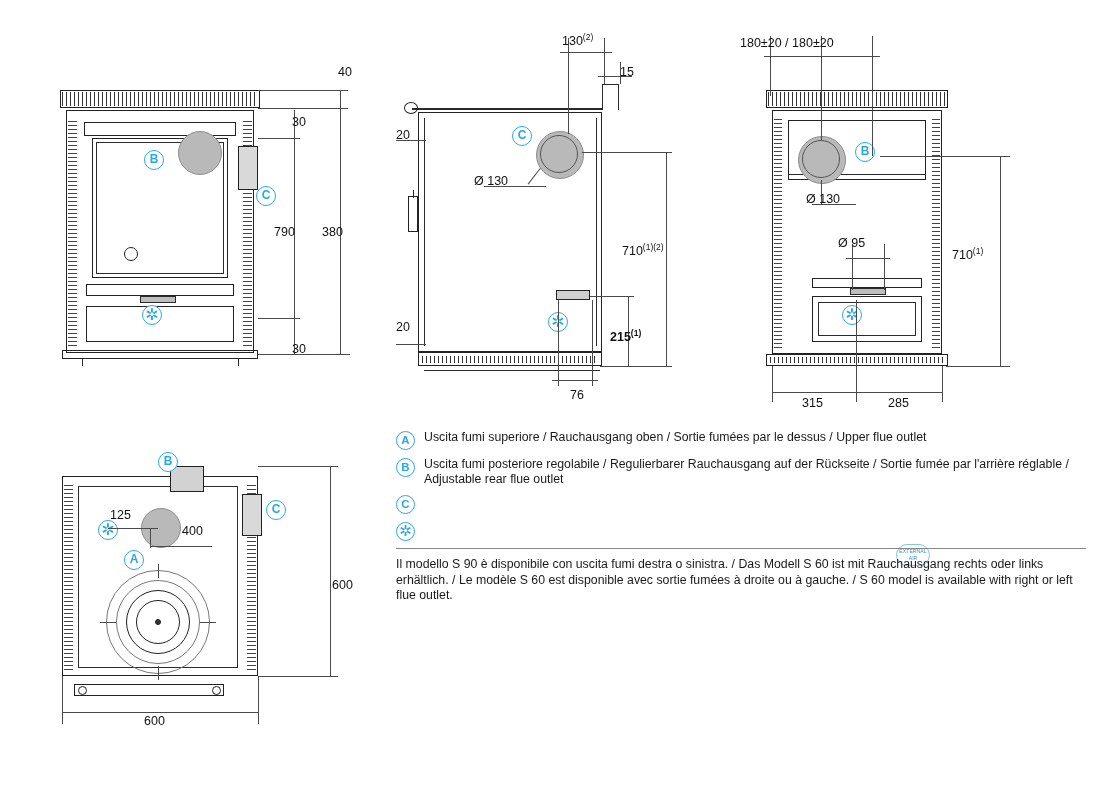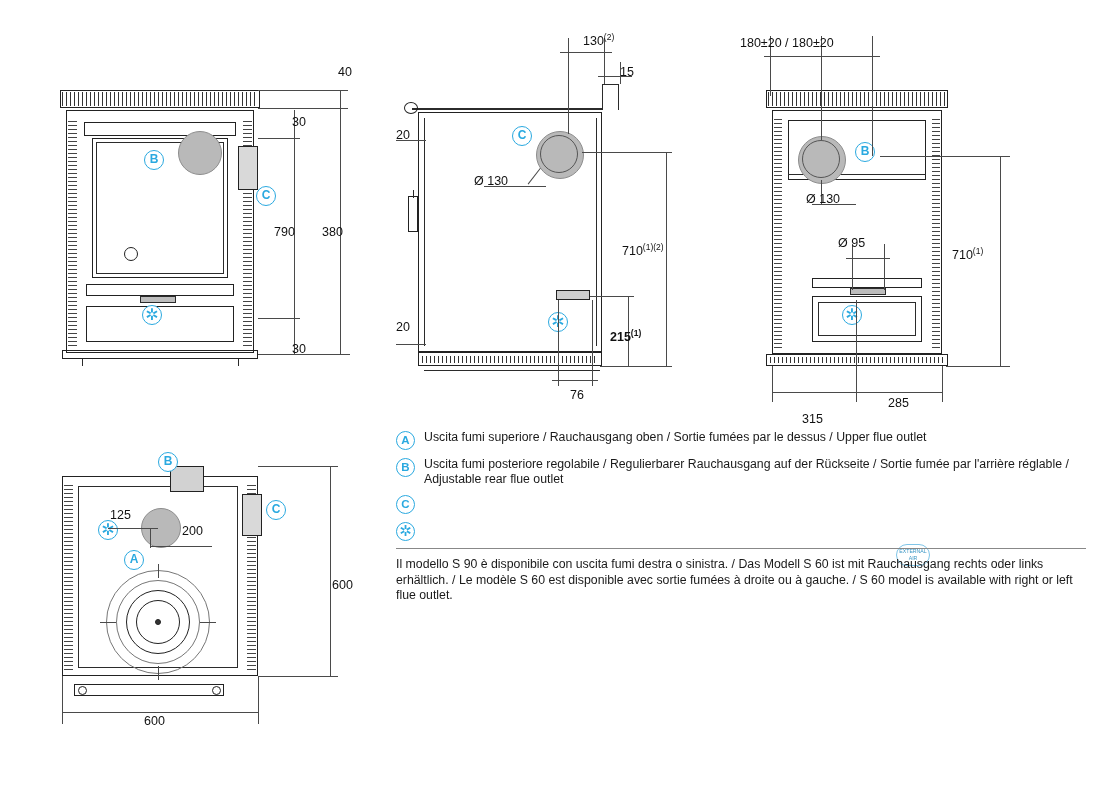--- a/index.html
+++ b/index.html
@@ -154,21 +154,21 @@
     <div class="bub" style="left:512px;top:126px;">C</div>
     <div class="bub star" style="left:548px;top:312px;padding-top:1px;">✲</div>
 
     <div class="line hl thin" style="left:484px;top:186px;width:62px;"></div>
     <div class="line thin" style="left:540px;top:168px;width:1px;height:20px;transform:rotate(38deg);transform-origin:top left;"></div>
     <div class="dim-txt" style="left:474px;top:174px;">Ø 130</div>
 
     <div class="line vl thin" style="left:568px;top:38px;height:96px;"></div>
     <div class="line vl thin" style="left:604px;top:38px;height:46px;"></div>
     <div class="line hl thin" style="left:560px;top:52px;width:52px;"></div>
-    <div class="dim-txt" style="left:562px;top:32px;margin-left:21px;"><span>130</span><span class="sub">(2)</span></div>
+    <div class="dim-txt" style="left:562px;top:32px;"><span>130</span><span class="sub">(2)</span></div>
 
     <div class="line vl thin" style="left:620px;top:62px;height:22px;"></div>
     <div class="line hl thin" style="left:598px;top:76px;width:34px;"></div>
     <div class="dim-txt" style="left:620px;top:65px;">15</div>
 
     <div class="line hl thin" style="left:396px;top:140px;width:30px;"></div>
     <div class="dim-txt" style="left:396px;top:128px;">20</div>
 
     <div class="line hl thin" style="left:396px;top:344px;width:30px;"></div>
     <div class="dim-txt" style="left:396px;top:320px;">20</div>
@@ -231,21 +231,21 @@
 
     <div class="line hl thin" style="left:880px;top:156px;width:130px;"></div>
     <div class="line vl thin" style="left:1000px;top:156px;height:210px;"></div>
     <div class="line hl thin" style="left:946px;top:366px;width:64px;"></div>
     <div class="dim-txt" style="left:952px;top:246px;"><span>710</span><span class="sub">(1)</span></div>
 
     <div class="line vl thin" style="left:772px;top:366px;height:36px;"></div>
     <div class="line vl thin" style="left:856px;top:300px;height:102px;"></div>
     <div class="line vl thin" style="left:942px;top:366px;height:36px;"></div>
     <div class="line hl thin" style="left:772px;top:392px;width:170px;"></div>
-    <div class="dim-txt" style="left:802px;top:412px;">315</div>
+    <div class="dim-txt" style="left:802px;top:396px;">315</div>
     <div class="dim-txt" style="left:888px;top:396px;">285</div>
   </div>
 
   <div>
 
     <div class="box2" style="left:62px;top:476px;width:196px;height:200px;"></div>
     <div class="hatchv" style="left:64px;top:482px;width:9px;height:188px;"></div>
     <div class="hatchv" style="left:247px;top:482px;width:9px;height:188px;"></div>
     <div class="box" style="left:78px;top:486px;width:160px;height:182px;"></div>
 
@@ -273,21 +273,21 @@
     <div class="bub" style="left:158px;top:452px;">B</div>
     <div class="bub star" style="left:98px;top:520px;padding-top:1px;">✲</div>
     <div class="bub" style="left:124px;top:550px;">A</div>
     <div class="bub" style="left:266px;top:500px;">C</div>
 
     <div class="line hl thin" style="left:108px;top:528px;width:50px;"></div>
     <div class="dim-txt" style="left:110px;top:508px;">125</div>
 
     <div class="line hl thin" style="left:150px;top:546px;width:62px;"></div>
     <div class="line vl thin" style="left:150px;top:528px;height:20px;"></div>
-    <div class="dim-txt" style="left:182px;top:524px;">200</div>
+    <div class="dim-txt" style="left:182px;top:524px;">400</div>
 
     <div class="line hl thin" style="left:258px;top:466px;width:80px;"></div>
     <div class="line hl thin" style="left:258px;top:676px;width:80px;"></div>
     <div class="line vl thin" style="left:330px;top:466px;height:210px;"></div>
     <div class="dim-txt" style="left:332px;top:578px;">600</div>
 
     <div class="line vl thin" style="left:62px;top:676px;height:48px;"></div>
     <div class="line vl thin" style="left:258px;top:676px;height:48px;"></div>
     <div class="line hl thin" style="left:62px;top:712px;width:196px;"></div>
     <div class="dim-txt" style="left:144px;top:714px;">600</div>

